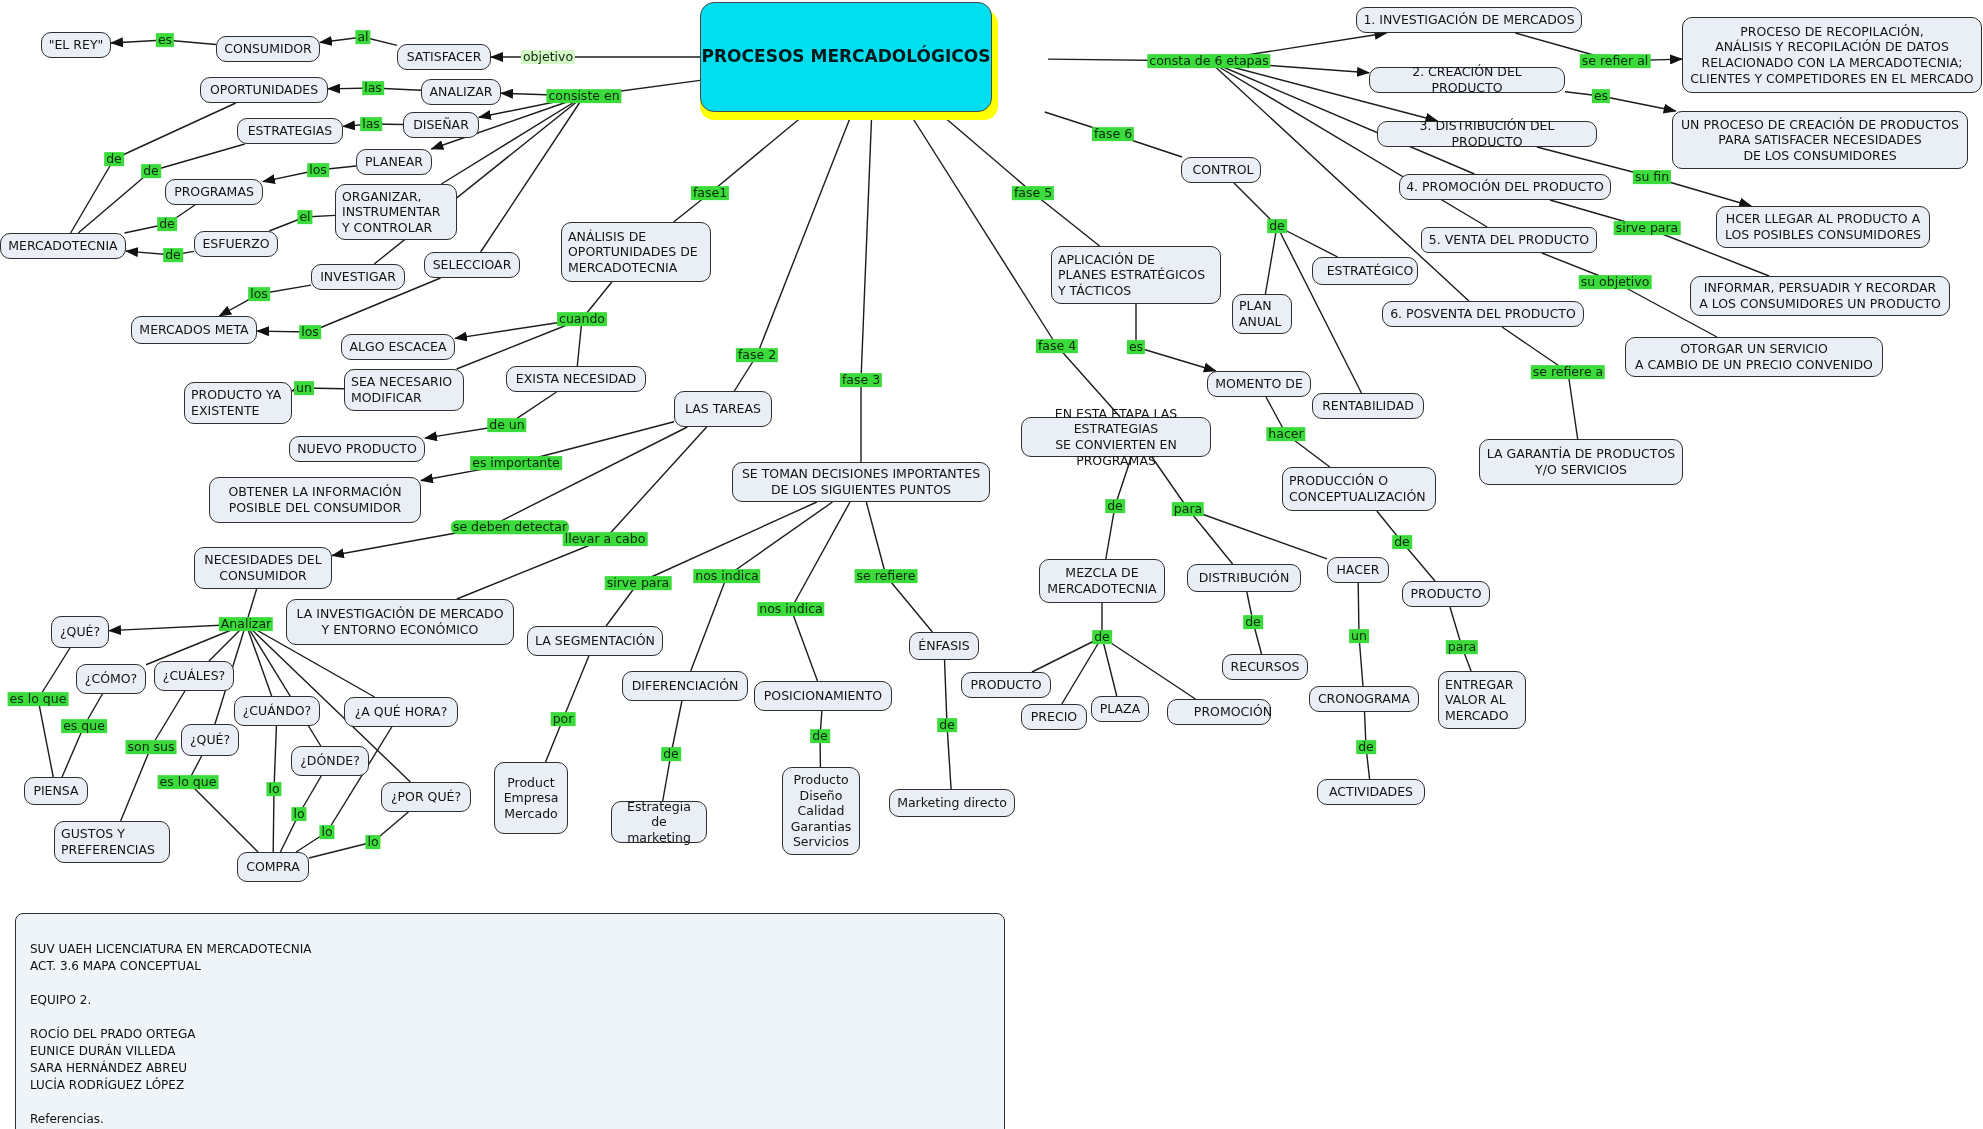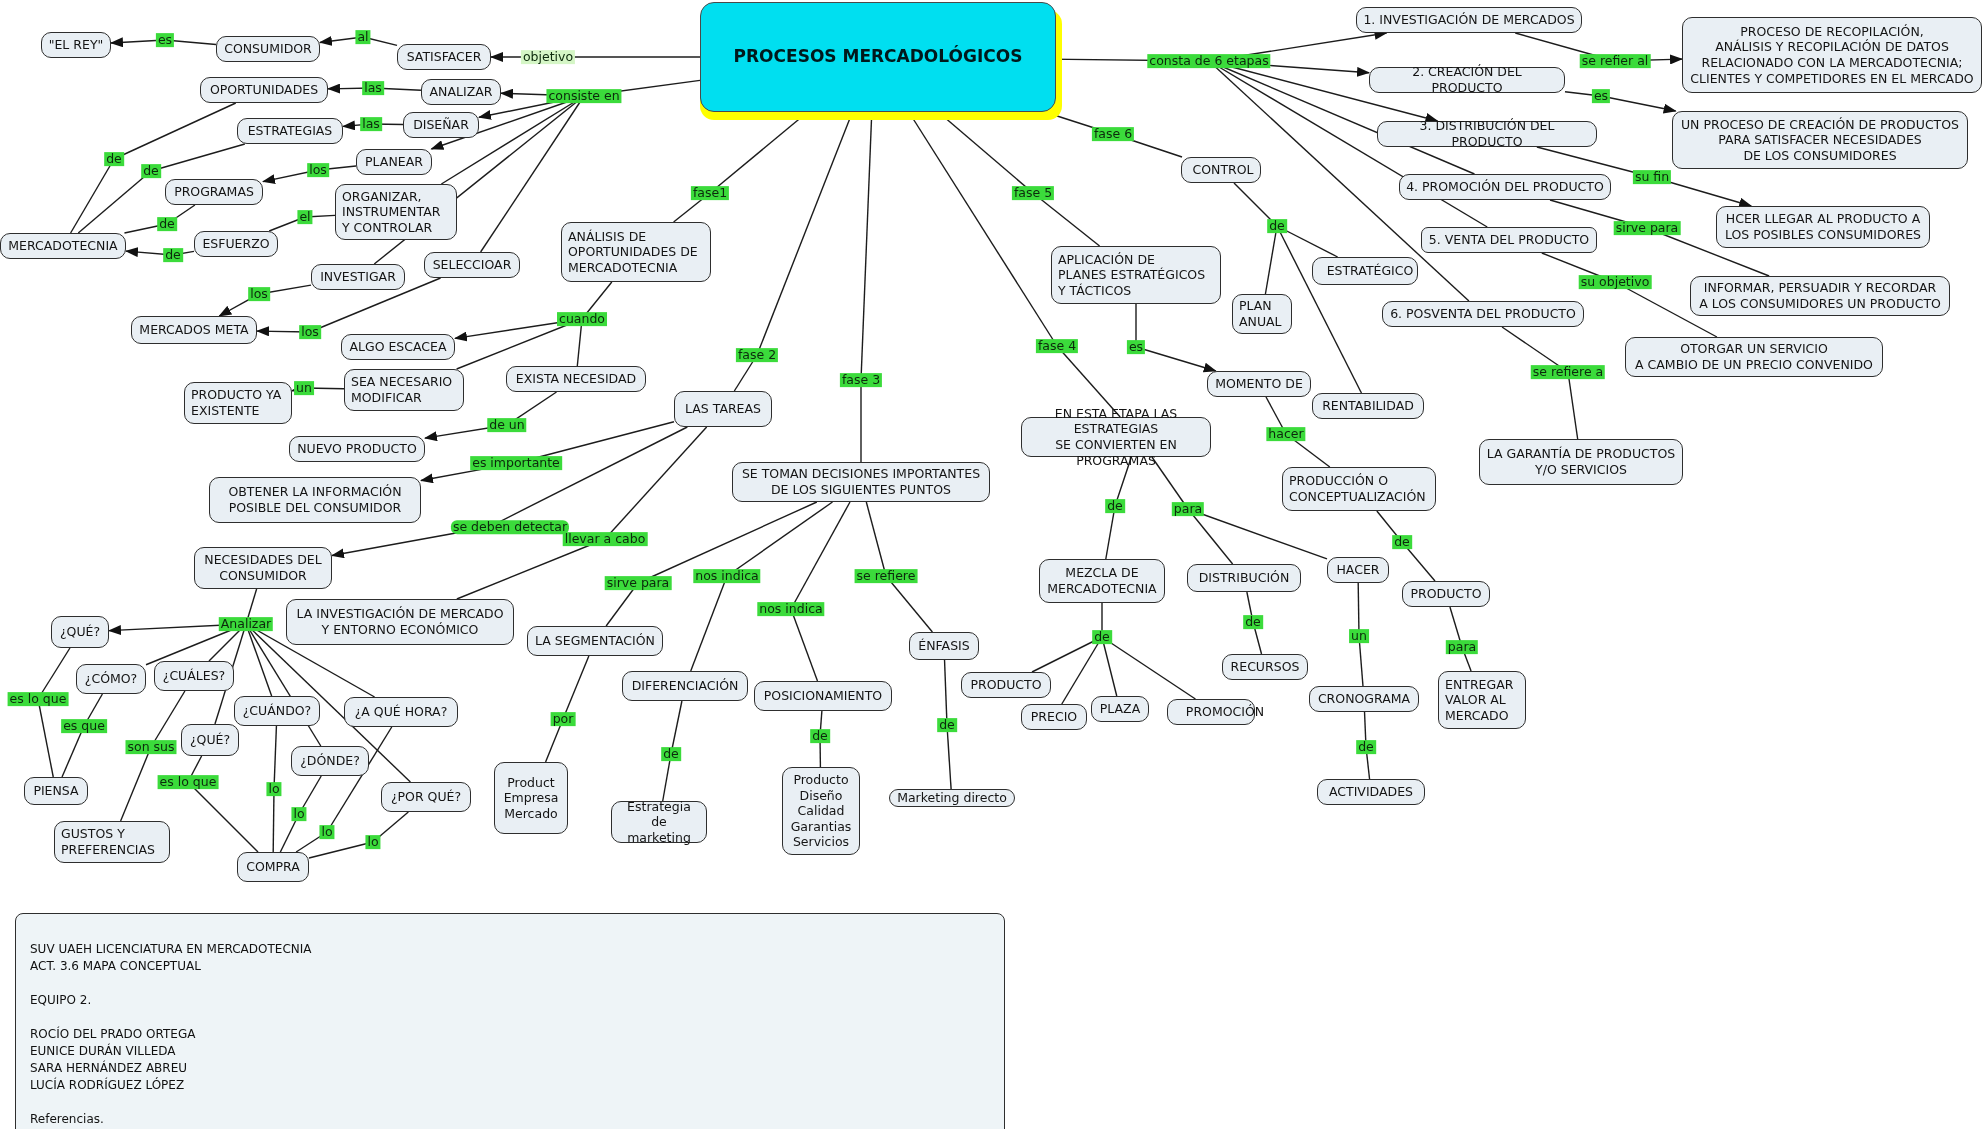--- a/index.html
+++ b/index.html
@@ -189,21 +189,21 @@
         <line x1="1102" y1="637" x2="1195.4133333333334" y2="699"></line>
         <line x1="1246.8636363636363" y1="592" x2="1253" y2="622"></line>
         <line x1="1253" y1="622" x2="1261.5333333333333" y2="654"></line>
         <line x1="1358.1969696969697" y1="583" x2="1359" y2="636"></line>
         <line x1="1359" y1="636" x2="1362.968253968254" y2="686"></line>
         <line x1="1364.5416666666667" y1="712" x2="1366" y2="747"></line>
         <line x1="1366" y1="747" x2="1369.5555555555557" y2="779"></line>
       </g>
   </svg>
 
-  <div id="root-node" style="left: 700px; top: 2px; width: 356px; height: 110px;">
+  <div id="root-node" style="left: 700px; top: 2px; width: 292px; height: 110px;">
     <div>PROCESOS MERCADOLÓGICOS</div>
   </div>
 
   <div id="nodes-layer">
       <div class="node" style="left: 41px; top: 32px; width: 70px; height: 26px;">"EL REY"</div>
       <div class="node" style="left: 216px; top: 36px; width: 104px; height: 26px;">CONSUMIDOR</div>
       <div class="node" style="left: 397px; top: 44px; width: 94px; height: 26px;">SATISFACER</div>
       <div class="node" style="left: 200px; top: 77px; width: 128px; height: 26px;">OPORTUNIDADES</div>
       <div class="node" style="left: 421px; top: 79px; width: 80px; height: 26px;">ANALIZAR</div>
       <div class="node" style="left: 237px; top: 118px; width: 106px; height: 26px;">ESTRATEGIAS</div>
@@ -256,27 +256,27 @@
 marketing</div>
       <div class="node" style="left: 754px; top: 681px; width: 138px; height: 30px;">POSICIONAMIENTO</div>
       <div class="node" style="left: 782px; top: 767px; width: 78px; height: 88px;">Producto
 Diseño
 Calidad
 Garantias
 Servicios</div>
       <div class="node" style="left: 732px; top: 462px; width: 258px; height: 40px;">SE TOMAN DECISIONES IMPORTANTES
 DE LOS SIGUIENTES PUNTOS</div>
       <div class="node" style="left: 909px; top: 632px; width: 70px; height: 28px;">ÉNFASIS</div>
-      <div class="node" style="left: 889px; top: 789px; width: 126px; height: 18px; text-align: right;">Marketing directo</div>
+      <div class="node" style="left: 889px; top: 789px; width: 126px; height: 28px; text-align: right;">Marketing directo</div>
       <div class="node" style="left: 1039px; top: 559px; width: 126px; height: 44px;">MEZCLA DE
 MERCADOTECNIA</div>
       <div class="node" style="left: 961px; top: 672px; width: 90px; height: 26px;">PRODUCTO</div>
       <div class="node" style="left: 1021px; top: 704px; width: 66px; height: 26px;">PRECIO</div>
       <div class="node" style="left: 1091px; top: 696px; width: 58px; height: 26px;">PLAZA</div>
-      <div class="node" style="left: 1167px; top: 699px; width: 88px; height: 26px; padding-left: 34px;">PROMOCIÓN</div>
+      <div class="node" style="left: 1167px; top: 699px; width: 104px; height: 26px; padding-left: 34px;">PROMOCIÓN</div>
       <div class="node" style="left: 1187px; top: 564px; width: 114px; height: 28px;">DISTRIBUCIÓN</div>
       <div class="node" style="left: 1222px; top: 654px; width: 86px; height: 26px;">RECURSOS</div>
       <div class="node" style="left: 1327px; top: 557px; width: 62px; height: 26px;">HACER</div>
       <div class="node" style="left: 1309px; top: 686px; width: 110px; height: 26px;">CRONOGRAMA</div>
       <div class="node" style="left: 1317px; top: 779px; width: 108px; height: 26px;">ACTIVIDADES</div>
       <div class="node" style="left: 1402px; top: 581px; width: 88px; height: 26px;">PRODUCTO</div>
       <div class="node left" style="left: 1438px; top: 671px; width: 88px; height: 58px;">ENTREGAR
 VALOR AL
 MERCADO</div>
       <div class="node" style="left: 1181px; top: 157px; width: 80px; height: 26px; padding-left: 10px;">CONTROL</div>

